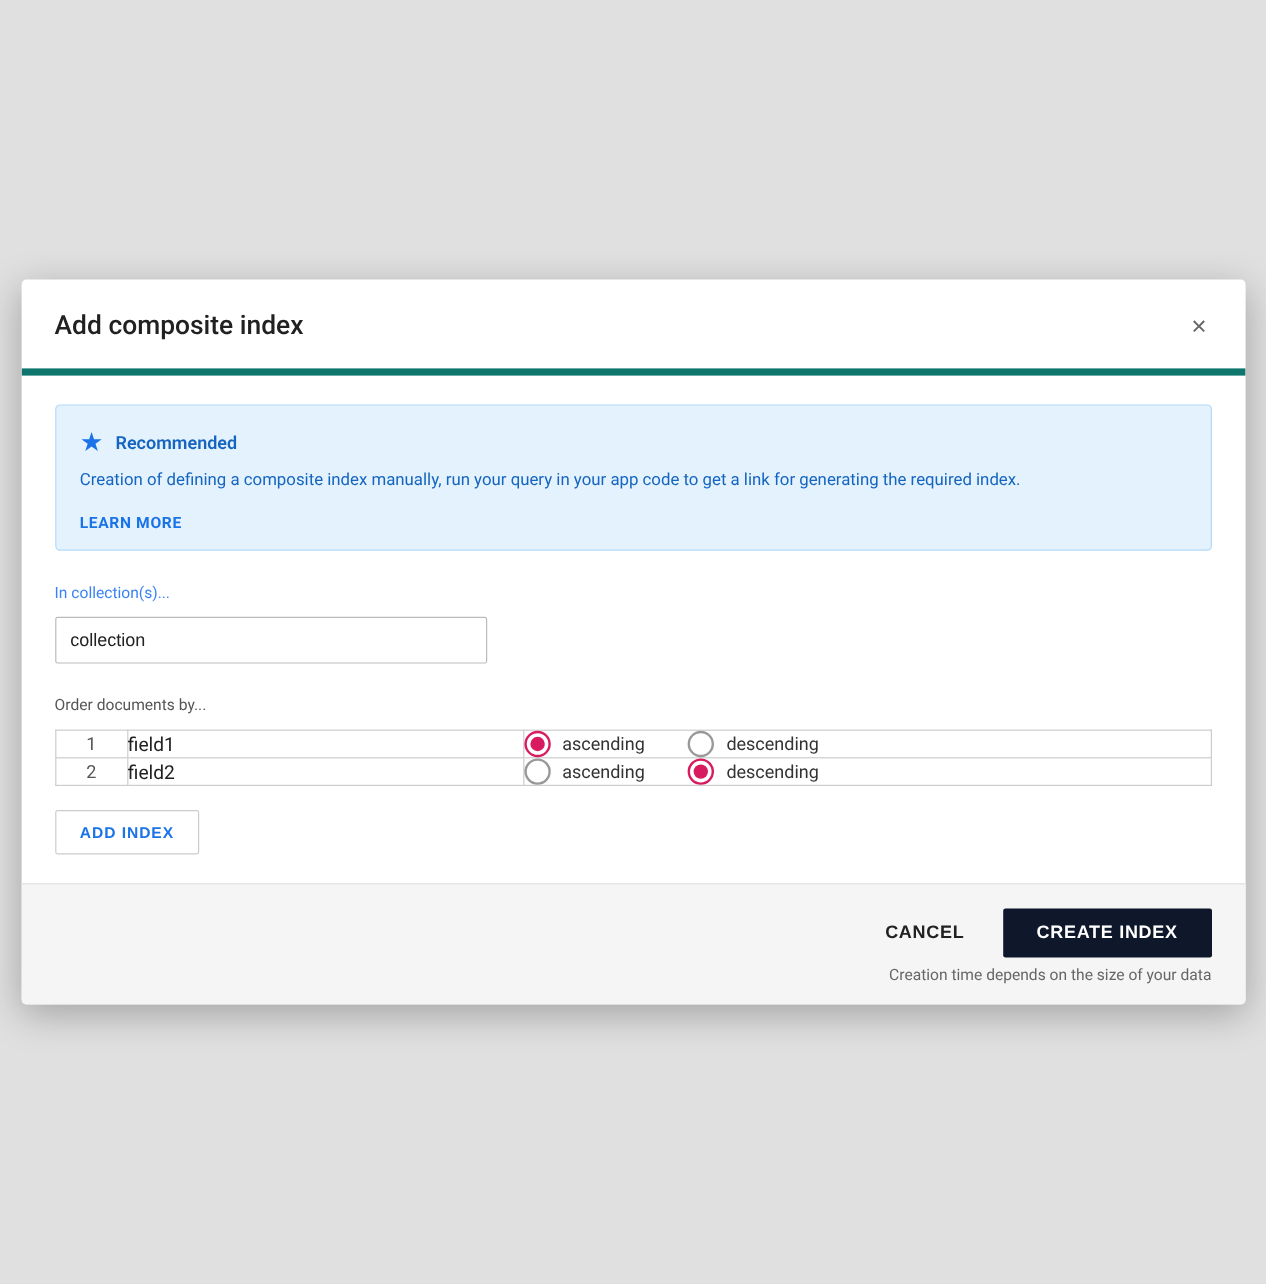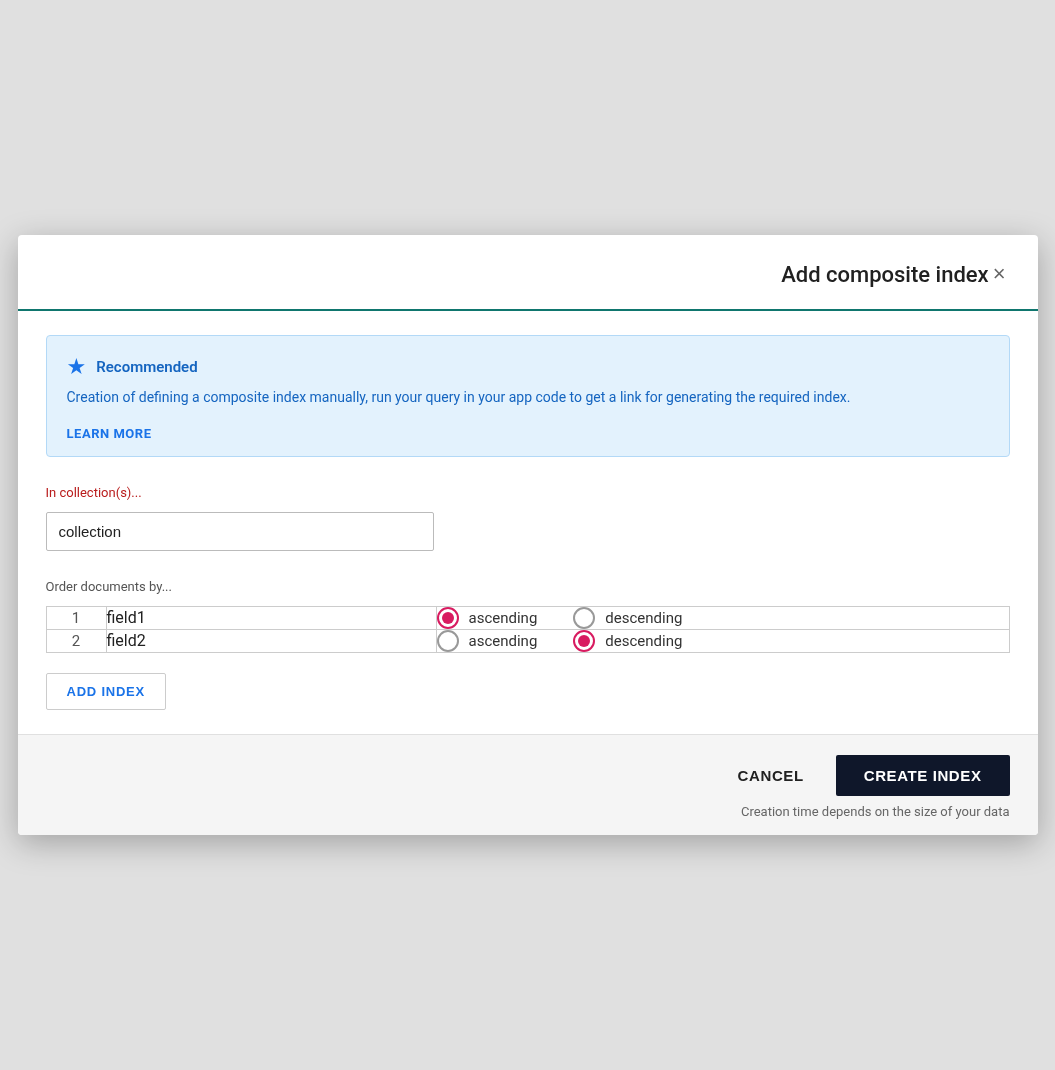--- a/index.html
+++ b/index.html
@@ -14,23 +14,23 @@
     .dialog {
       background: #fff;
       width: 1020px;
       border-radius: 4px;
       box-shadow: 0 8px 32px rgba(0,0,0,0.28);
       overflow: hidden;
     }
     .dialog-header {
       display: flex;
       align-items: center;
-      justify-content: flex-end;
+      justify-content: space-between;
       padding: 24px 28px 20px 28px;
-      border-bottom: 2px solid #0f766e;
+      border-bottom: 6px solid #0f766e;
     }
     .dialog-title {
       font-size: 22px;
       font-weight: 500;
       color: #212121;
     }
     .close-btn {
       background: none;
       border: none;
       cursor: pointer;
@@ -82,30 +82,30 @@
     .learn-more-link {
       color: #1a73e8;
       font-weight: 700;
       font-size: 13px;
       text-decoration: none;
       letter-spacing: 0.04em;
       cursor: pointer;
     }
     .section-label {
       font-size: 13px;
-      color: #b91c1c;
+      color: #3b82f6;
       margin-bottom: 12px;
     }
     .collection-input {
       border: 1px solid #bbb;
       border-radius: 2px;
       padding: 10px 12px;
       font-size: 15px;
       color: #212121;
-      width: 388px;
+      width: 360px;
       margin-bottom: 28px;
       outline: none;
     }
     .order-label {
       font-size: 13px;
       color: #555;
       margin-bottom: 12px;
     }
     .fields-table {
       width: 100%;

